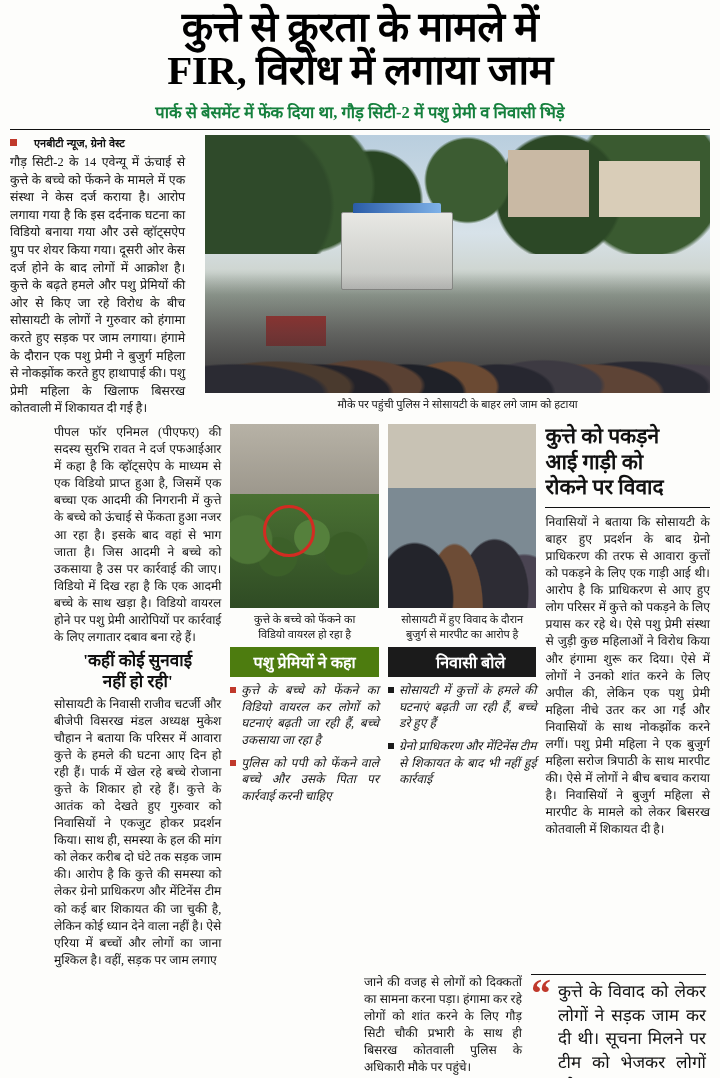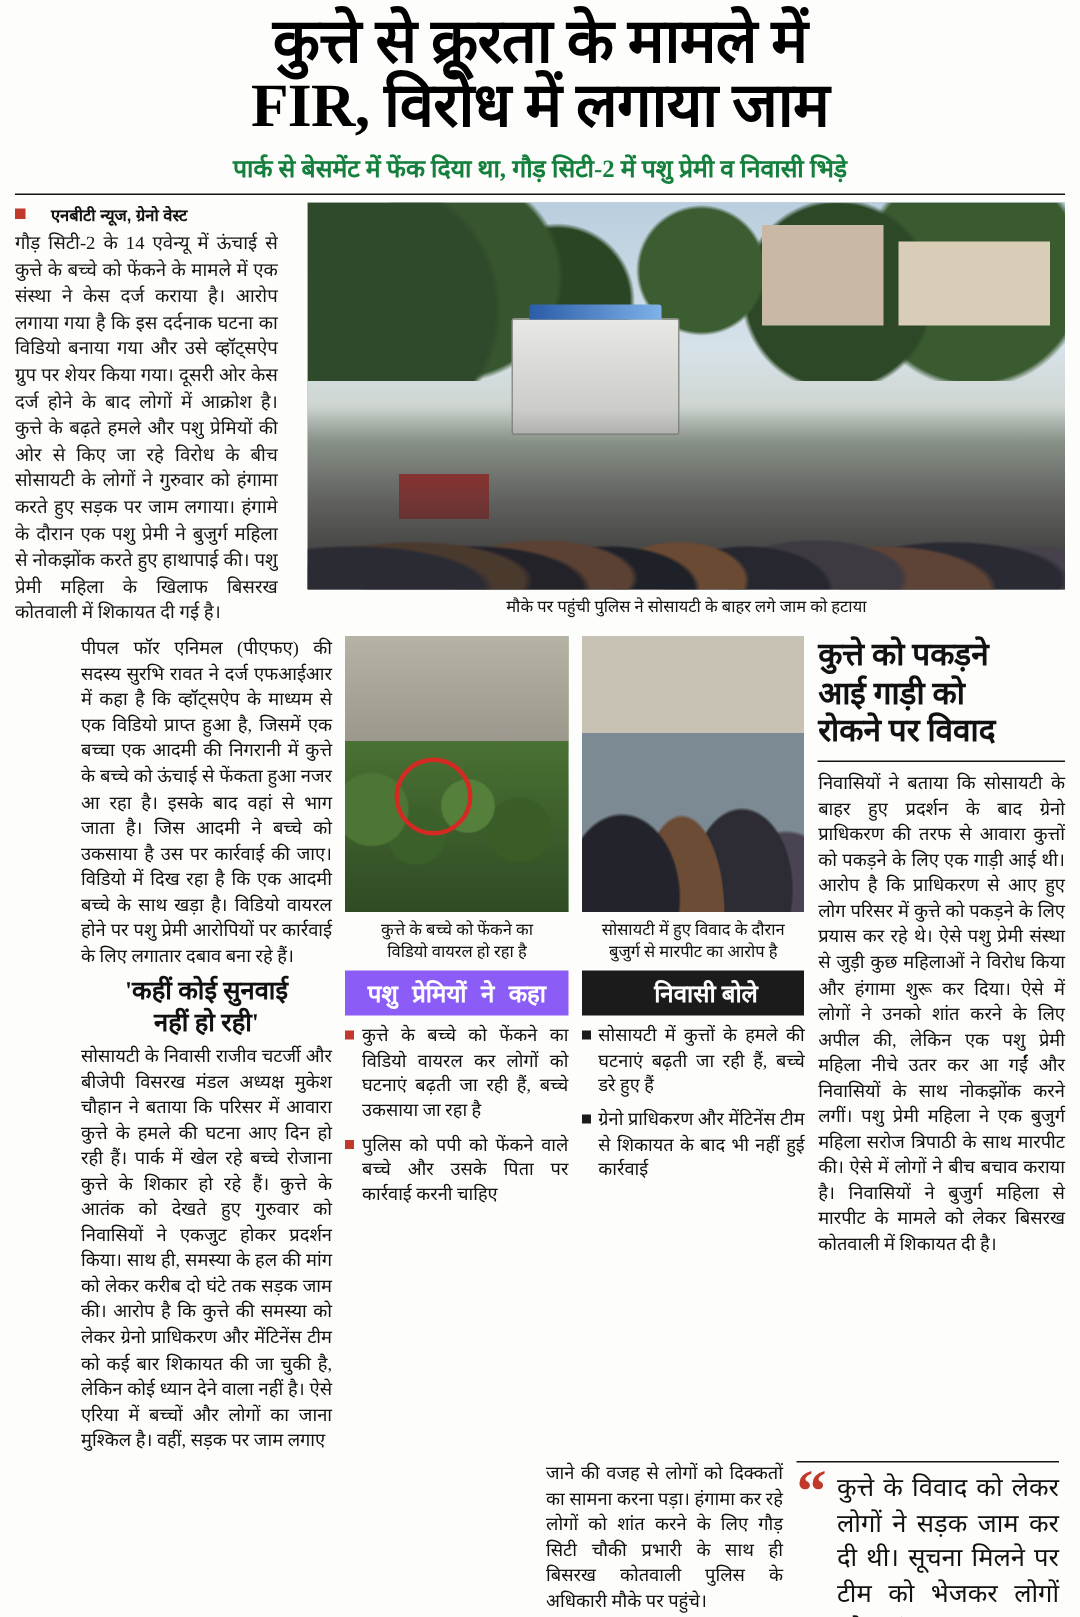--- a/index.html
+++ b/index.html
@@ -167,24 +167,24 @@
   
   .bar {
     color:#fff;
     font-weight:bold;
     font-family:"Liberation Serif", serif;
     font-size:16px;
     text-align:center;
     padding:4px 0;
     margin-top:4px;
   }
-  .bar.red { background:#8b5cf6;font-family:Liberation Mono, monospace; }
+  .bar.red { background:#4d7c0f; }
   .bar.black { background:#1b1b1b;padding-left:17px; }
 
-  .bullets { margin:5px 0 0 0; padding:0; list-style:none; }
+  .bullets { margin:5px 0 0 0; padding:0; list-style:none;font-style:italic; }
   .bullets li {
     font-family:"Liberation Serif", serif;
     font-size:12.1px;
     line-height:1.38;
     text-align:justify;
     padding-left:11px;
     position:relative;
     margin-bottom:6px;
   }
   .bullets li:before {

